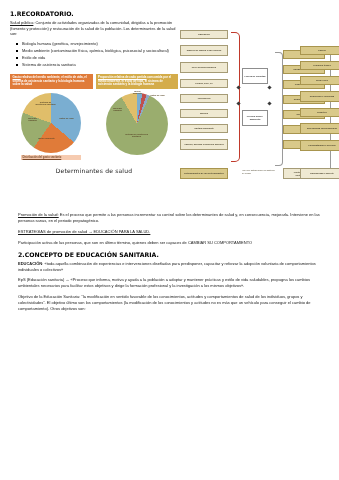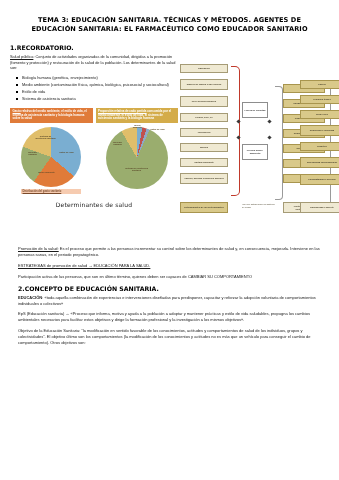--- a/index.html
+++ b/index.html
@@ -111,21 +111,20 @@
 
   
   .lower{margin:4px 18px 0 18px;}
   .lower p{font-size:4px;line-height:5.9px;margin:0 0 5px 0;color:#1a1a1a;text-align:left;}
 </style>
 </head>
 <body>
 
 <div class="page">
 
-  <div class="title">TEMA 3: EDUCACIÓN SANITARIA. TÉCNICAS Y MÉTODOS. AGENTES DE EDUCACIÓN SANITARIA: EL FARMACÉUTICO COMO EDUCADOR SANITARIO</div>
 
   <div class="upper">
 
     <div class="col-left">
       <div class="h-sec">1.RECORDATORIO.</div>
 
       <p class="body-txt"><span class="u">Salud pública</span><span>: Conjunto de actividades organizadas de la comunidad, dirigidas a la promoción (fomento y protección) y restauración de la salud de la población. Los determinantes de la salud son:</span></p>
 
       <ul class="dots">
         <li>Biología humana (genética, envejecimiento)</li>

